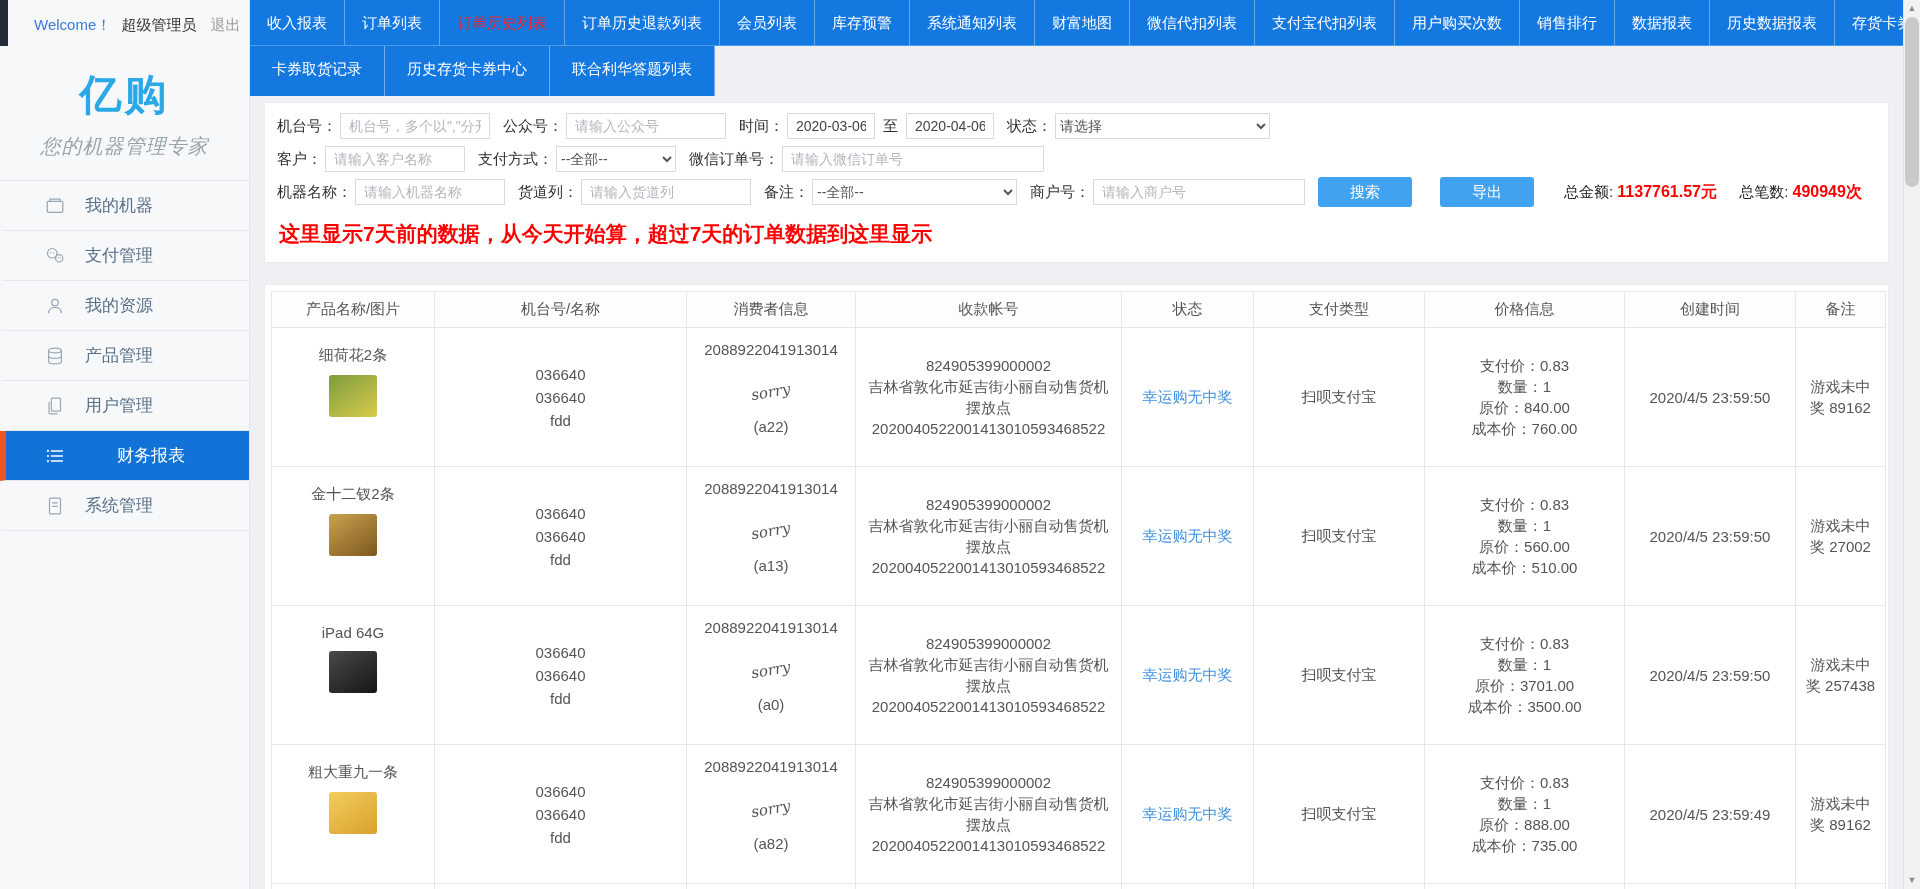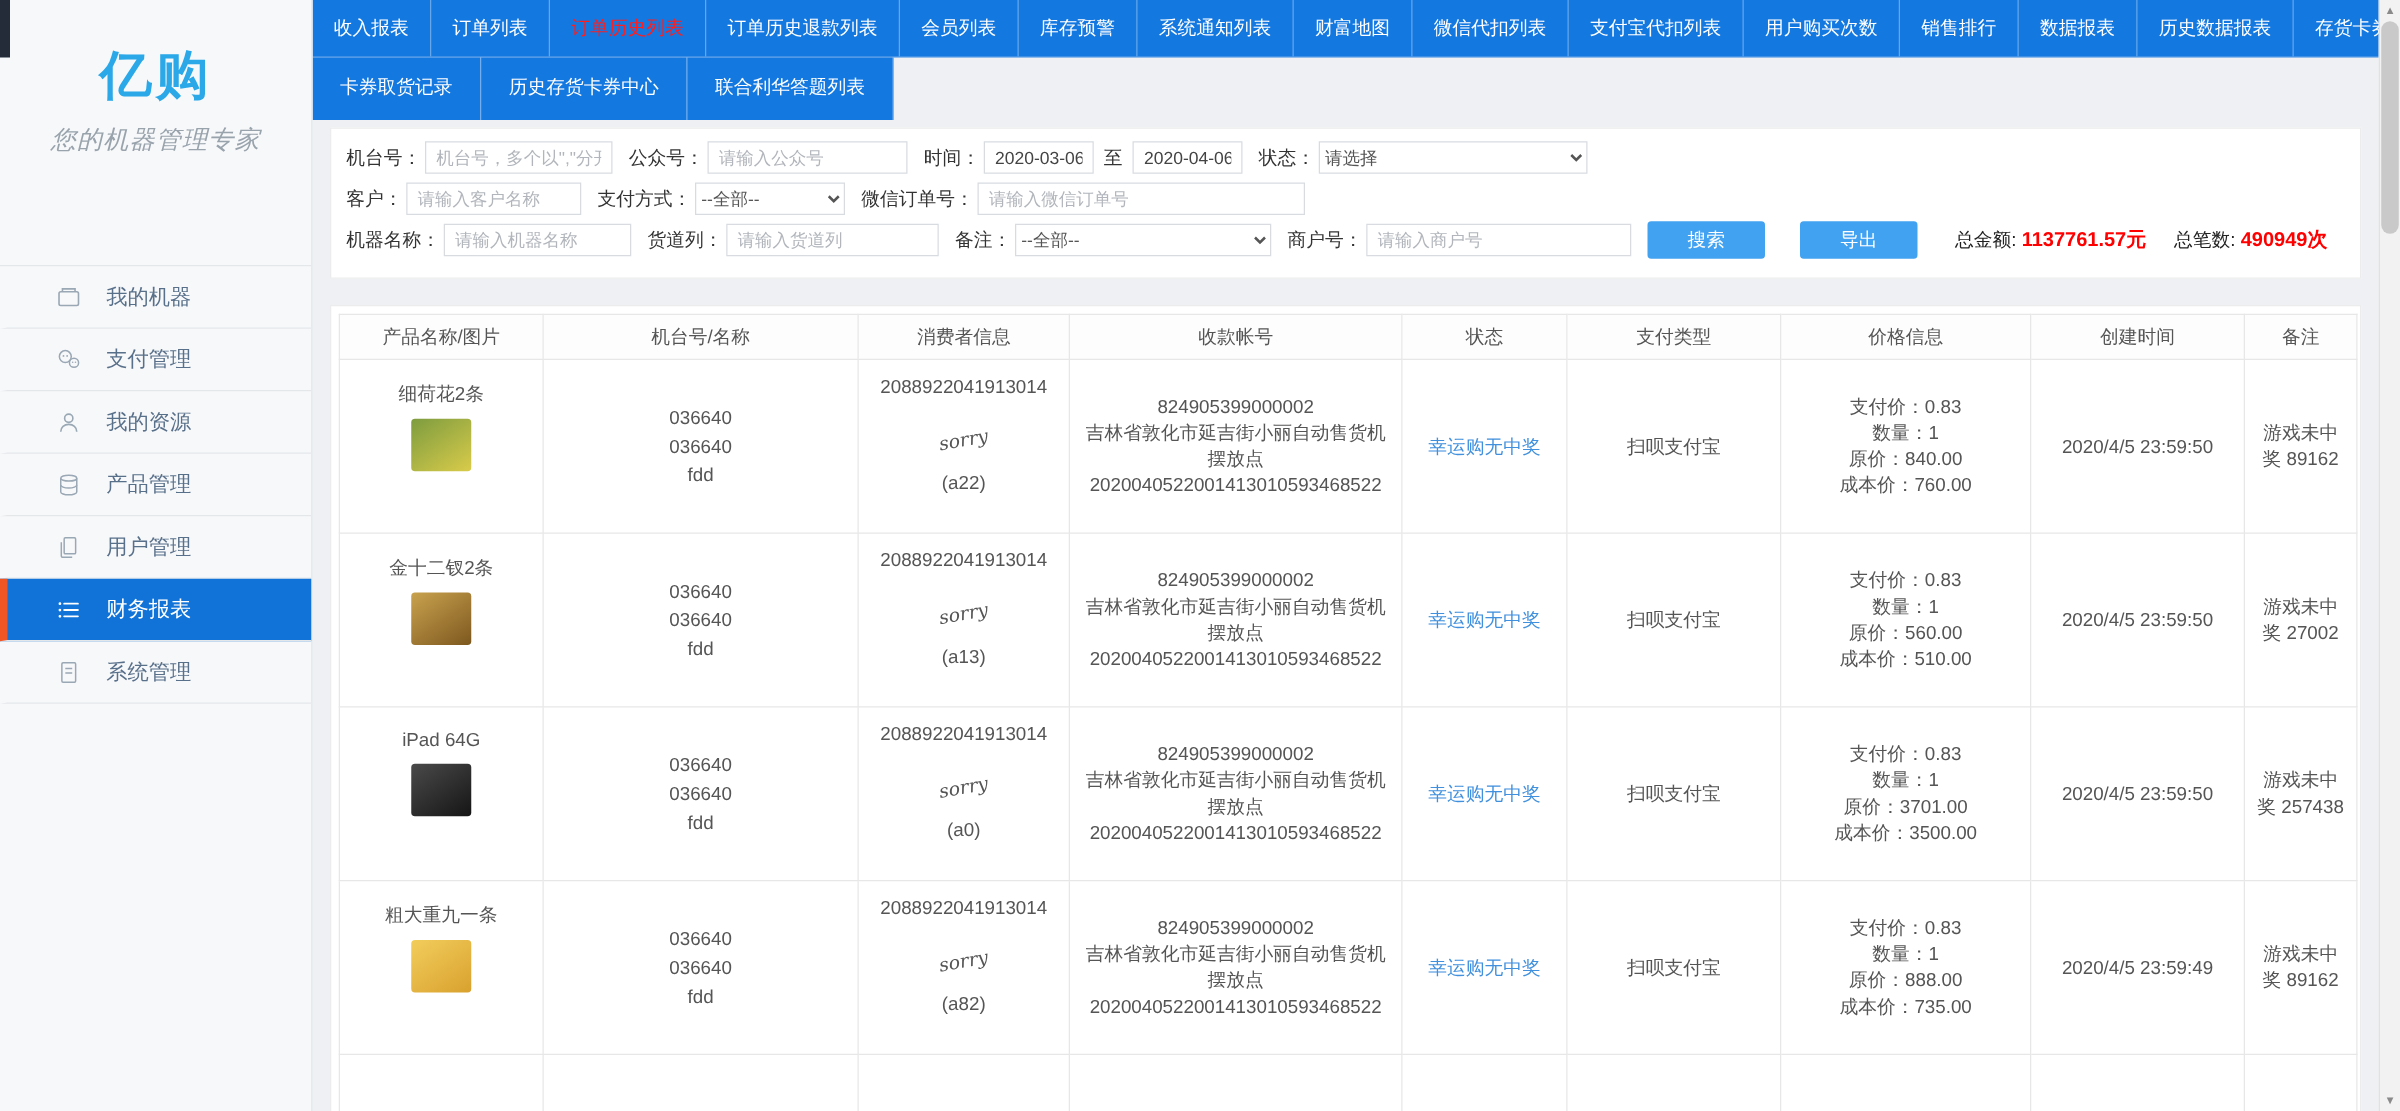--- a/index.html
+++ b/index.html
@@ -17,21 +17,21 @@
   .user-name { color:#333; margin-left:6px; }
   .logout { color:#999; margin-left:10px; cursor:pointer; }
   .logo { margin-top:32px; text-align:center; font-size:42px; font-weight:bold;
     color:#2ba8e8; letter-spacing:3px; }
   .slogan { margin-top:10px; text-align:center; font-size:20px; color:#99a3ac; letter-spacing:1px;font-style:italic; }
   .menu { border-top:1px solid #e4e7ea; }
   .mitem { height:50px; display:flex; align-items:center; padding-left:38px;
     border-left:6px solid transparent; border-bottom:1px solid #e4e7ea;
     color:#59708a; font-size:17px; cursor:pointer; }
   .mitem .micon { width:24px; height:24px; margin-right:17px; color:#9aa7b4; display:flex; align-items:center; }
-  .mitem.active { background:#1172d8; color:#fff; border-left-color:#f05524; }
+  .mitem.active { background:#1172d8; color:#fff; border-left-color:#f05524;gap:32px; }
   .mitem.active .micon { color:#fff; }
 
   
   .topnav { position:absolute; left:250px; top:0; right:17px; height:46px;
     background:#1478e1; white-space:nowrap; border-bottom:1px solid rgba(255,255,255,.25); z-index:1;}
   .ntab { display:inline-block; line-height:45px; padding:0 17px; color:#fff; font-size:15px;
     border-right:1px solid rgba(255,255,255,.35); cursor:pointer; }
   .ntab.active { color:#ff1e1e; }
   .subnav { position:absolute; left:250px; top:46px; height:50px; background:#1478e1;
     white-space:nowrap; z-index:1;font-family:Liberation Mono, monospace; }
@@ -92,20 +92,25 @@
     border-radius:7px; cursor:pointer; }
 </style>
 </head>
 <body>
 
 <div id="app">
   <div class="win-edge"></div>
 
   <aside class="sidebar">
     <div class="side-head">
+      <div class="welcome-row">
+        <span class="welcome-word">Welcome！</span>
+        <span class="user-name">超级管理员</span>
+        <span class="logout">退出</span>
+      </div>
       <div class="logo">亿购</div>
       <div class="slogan">您的机器管理专家</div>
     </div>
     <nav class="menu">
         <div class="mitem">
           <span class="micon">
             <svg viewBox="0 0 24 24" width="22" height="22">
               <g fill="none" stroke="currentColor" stroke-width="1.4">
                 <rect x="3.5" y="7" width="17" height="12" rx="1.5"></rect>
                 <path d="M6.5 7V4.5h11V7"></path>
@@ -258,20 +263,21 @@
         <button class="btn search">搜索</button>
         <button class="btn export">导出</button>
         <span class="totals">
           <span>总金额:</span>
           <span class="redv">1137761.57元</span>
           <span class="lbl2">总笔数:</span>
           <span class="redv">490949次</span>
         </span>
       </div>
 
+      <div class="notice">这里显示7天前的数据，从今天开始算，超过7天的订单数据到这里显示</div>
     </div>
 
     <div class="panel table-panel">
       <table>
         <colgroup>
             <col style="width: 163px;">
             <col style="width: 252px;">
             <col style="width: 169px;">
             <col style="width: 266px;">
             <col style="width: 132px;">

